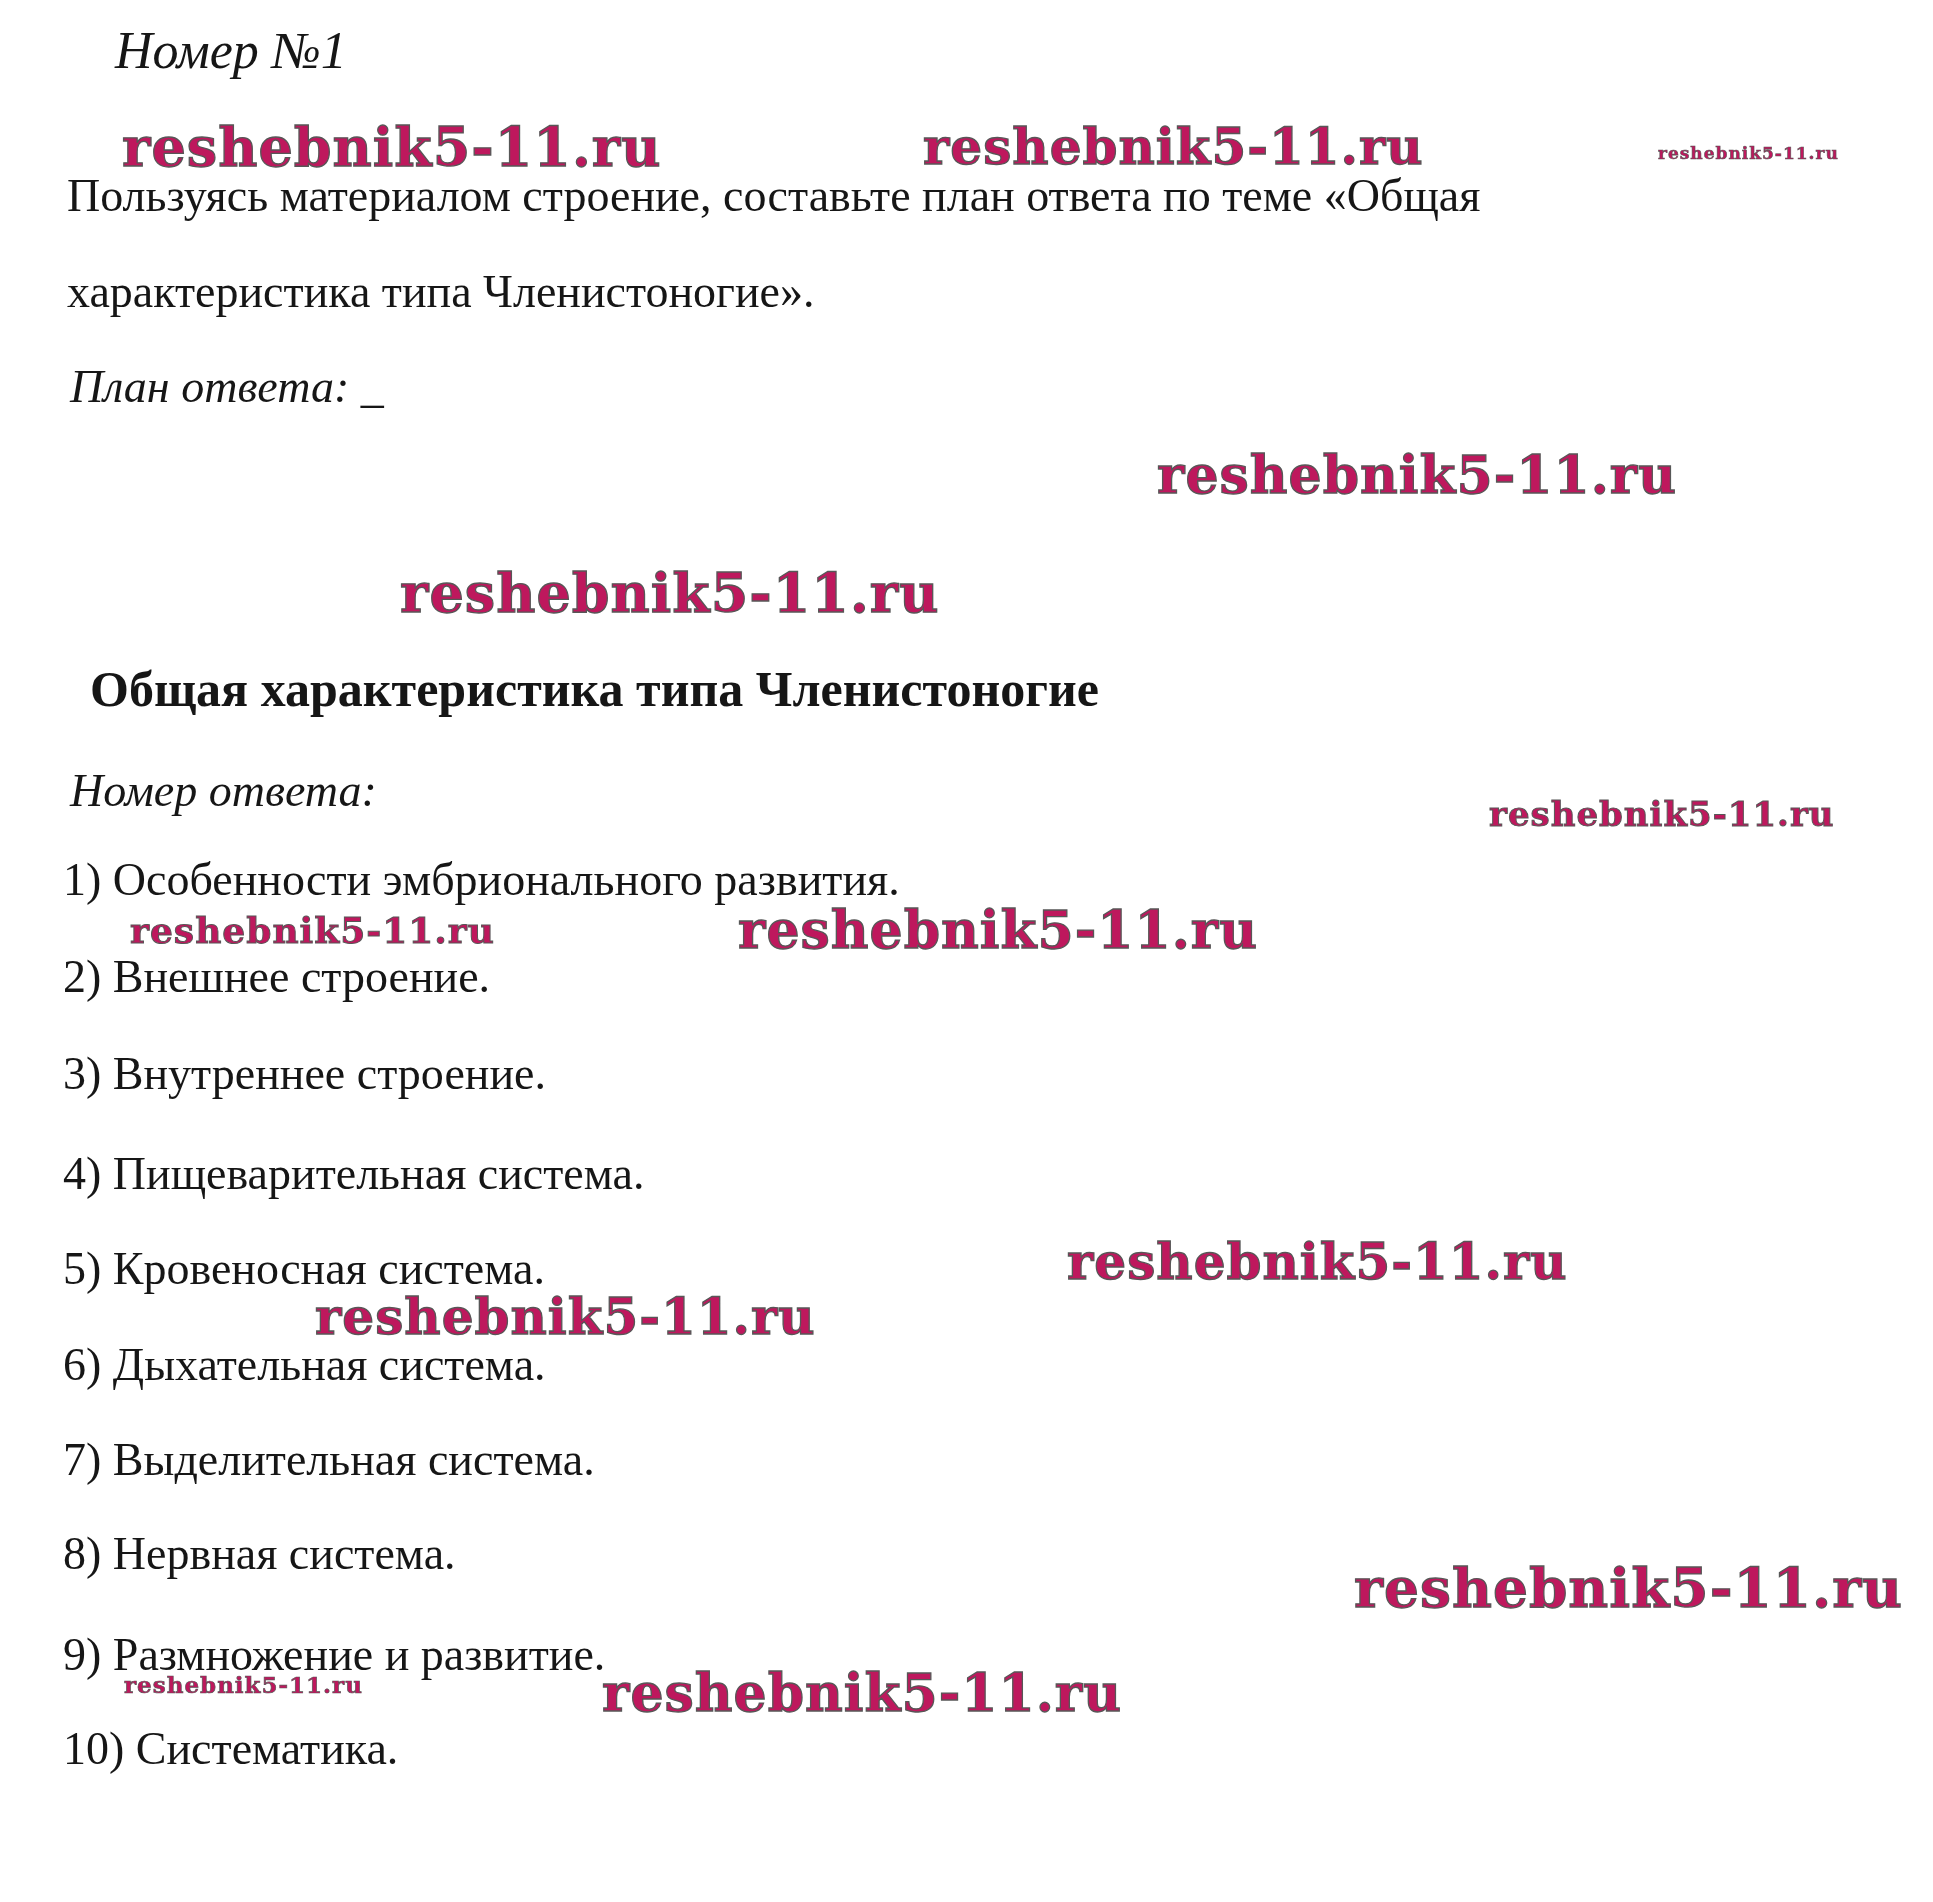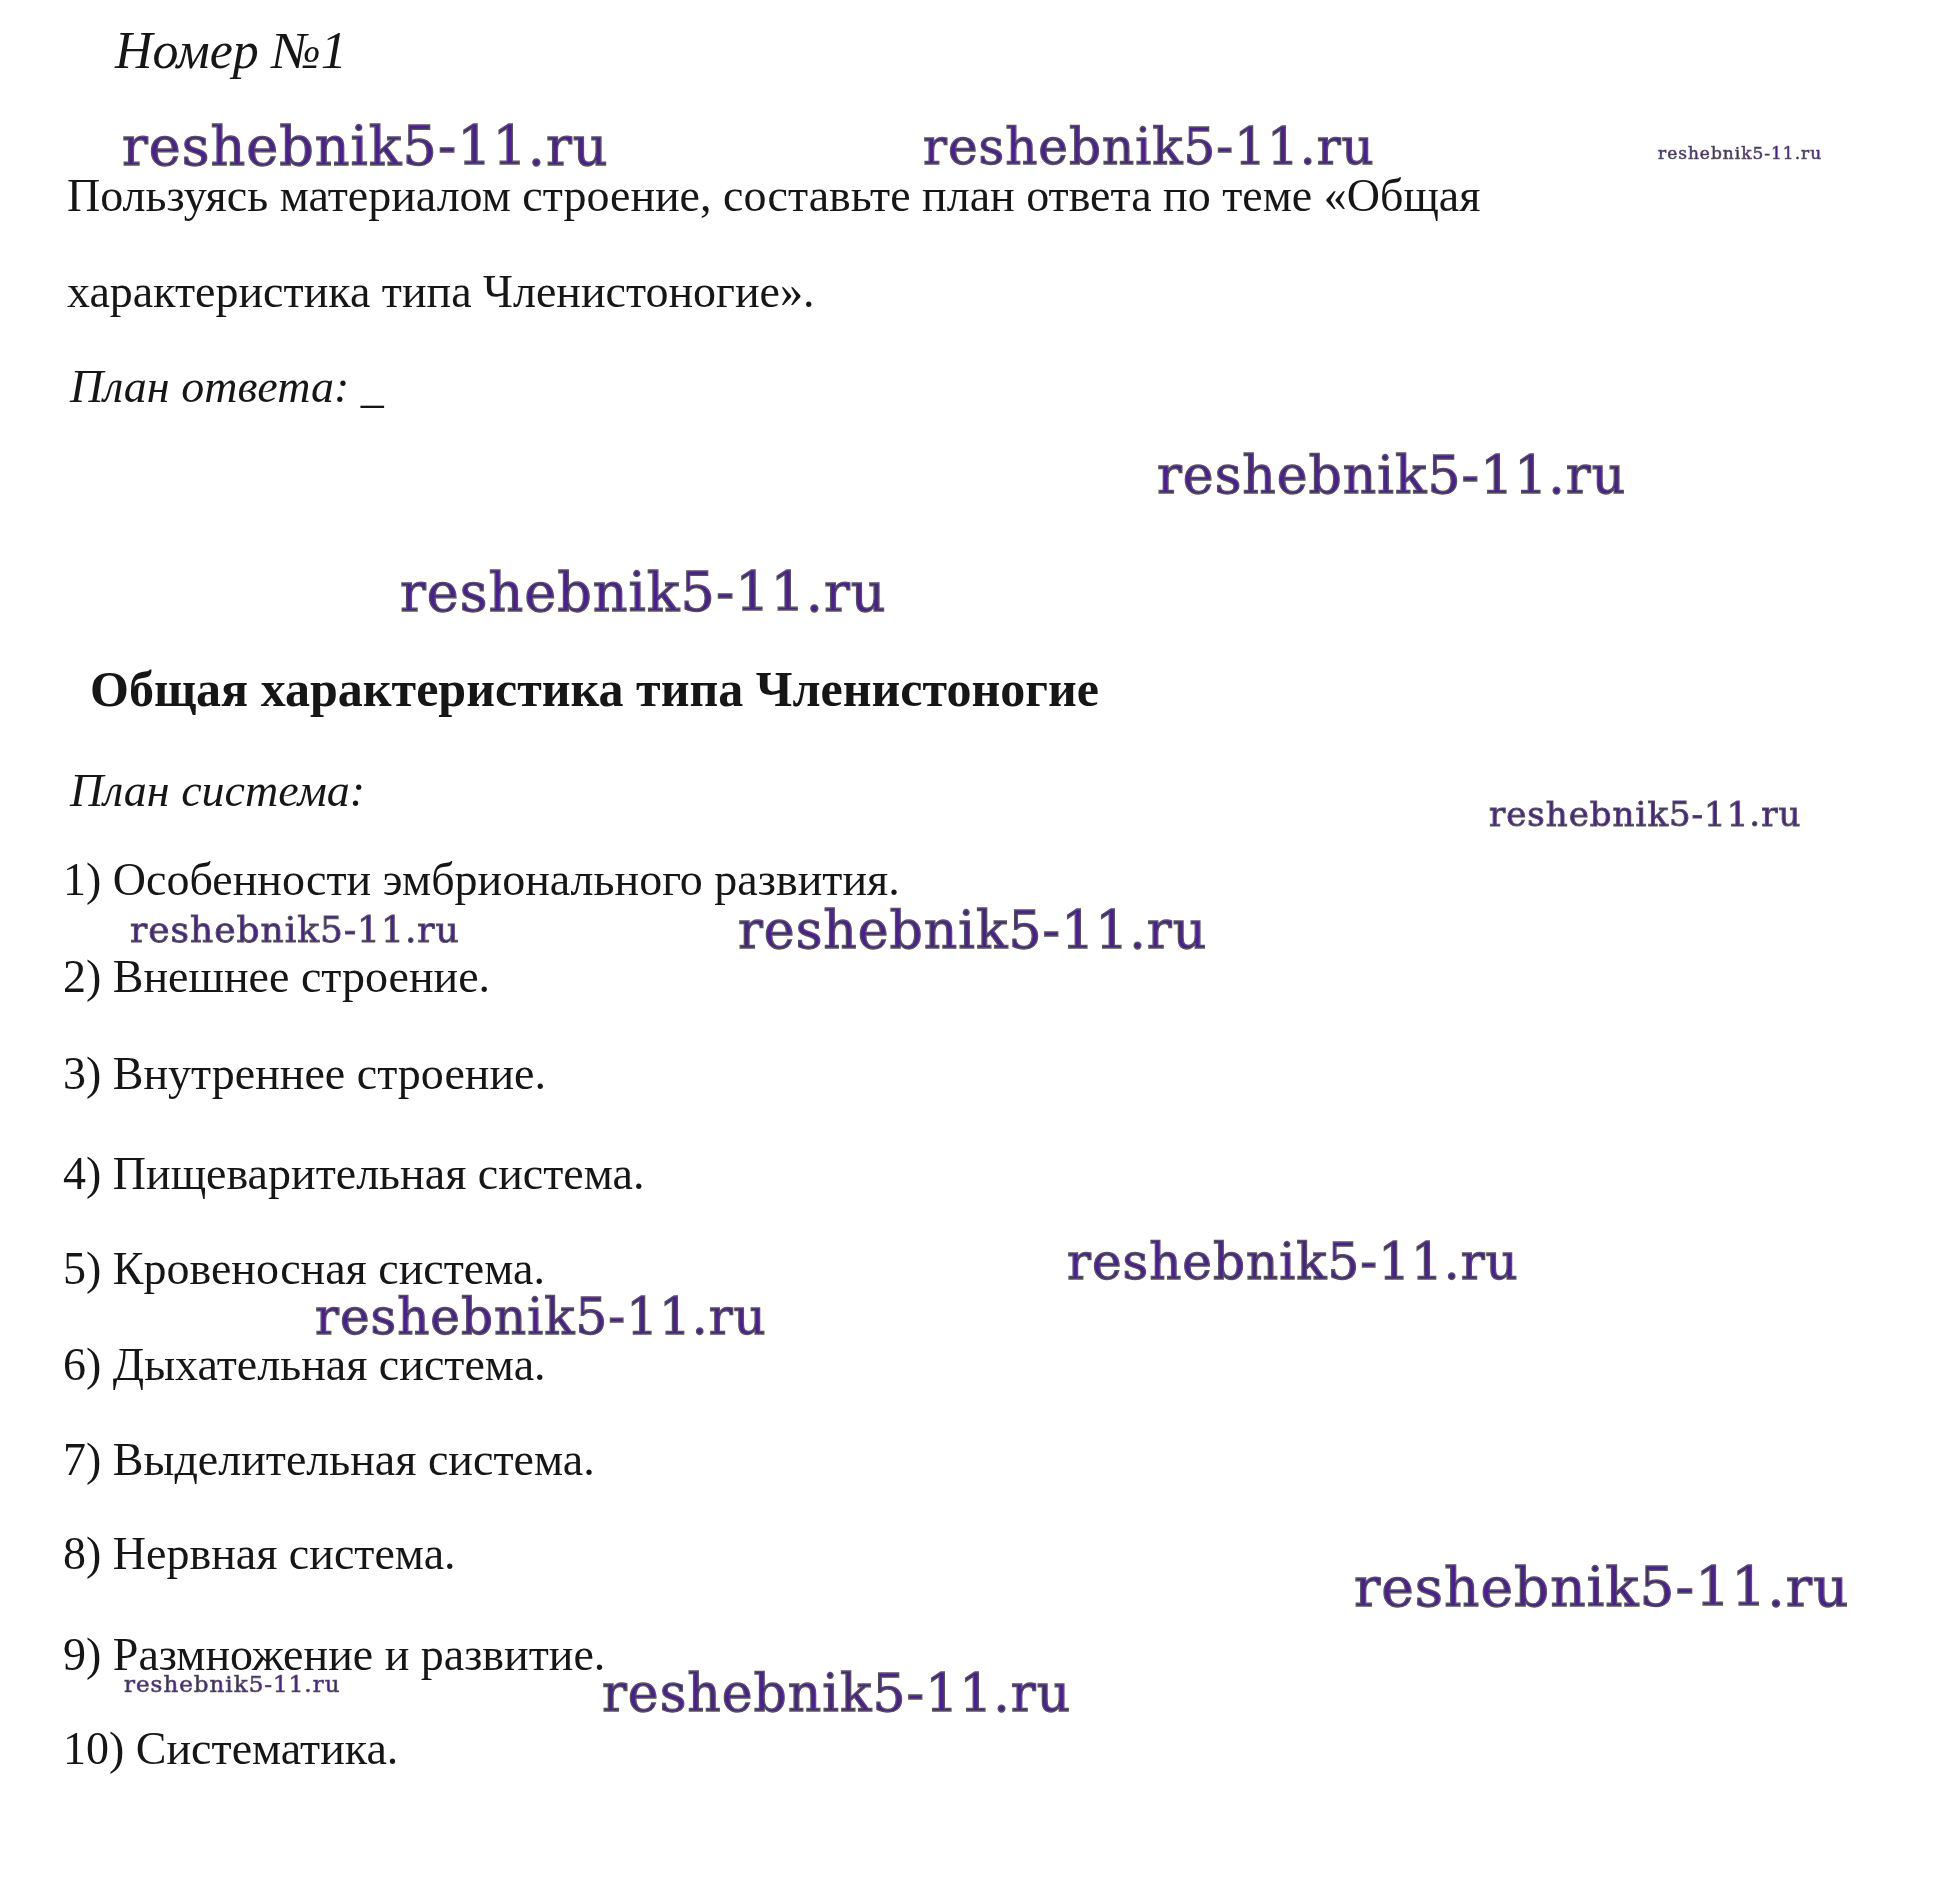--- a/index.html
+++ b/index.html
@@ -16,22 +16,22 @@
   .body-text { font-size: 46px; }
   .center-band { left: 115px; width: 1819px; text-align: left; font-style: italic; }
   .title-text { font-size: 52px; }
   .italic { font-style: italic; }
   .heading { font-size: 50px; font-weight: bold; margin-left: 20px; }
   .item { font-size: 46px; left: 63px; }
   .wm {
     position: absolute;
     white-space: nowrap;
     font-family: "DejaVu Serif", serif;
-    font-weight: normal;
-    color: #4c1d95;
+    font-weight: bold;
+    color: #be185d;
     -webkit-text-stroke: 1.3px #575757;
     letter-spacing: 1px;
     line-height: 1;
   }
 </style>
 </head>
 <body>
 
 <div class="page">
 
@@ -50,21 +50,21 @@
   <div class="wm" style="left:602px;  top:1667px; font-size:52px;">reshebnik5-11.ru</div>
 
   <div class="t center-band title-text" style="top:21px;">Номер №1</div>
 
   <div class="t body-text" style="left:67px; top:170px;">Пользуясь материалом строение, составьте план ответа по теме «Общая</div>
   <div class="t body-text" style="left:67px; top:266px;">характеристика типа Членистоногие».</div>
 
   <div class="t body-text italic" style="left:70px; top:361px;">План ответа: _</div>
 
   <div class="t heading" style="left:70px; top:661px;">Общая характеристика типа Членистоногие</div>
-  <div class="t body-text italic" style="left:70px; top:765px;">План система:</div>
+  <div class="t body-text italic" style="left:70px; top:765px;">Номер ответа:</div>
 
   <div class="t item" style="top:854px;">1) Особенности эмбрионального развития.</div>
   <div class="t item" style="top:951px;">2) Внешнее строение.</div>
   <div class="t item" style="top:1048px;">3) Внутреннее строение.</div>
   <div class="t item" style="top:1148px;">4) Пищеварительная система.</div>
   <div class="t item" style="top:1243px;">5) Кровеносная система.</div>
   <div class="t item" style="top:1339px;">6) Дыхательная система.</div>
   <div class="t item" style="top:1434px;">7) Выделительная система.</div>
   <div class="t item" style="top:1528px;">8) Нервная система.</div>
   <div class="t item" style="top:1629px;">9) Размножение и развитие.</div>

